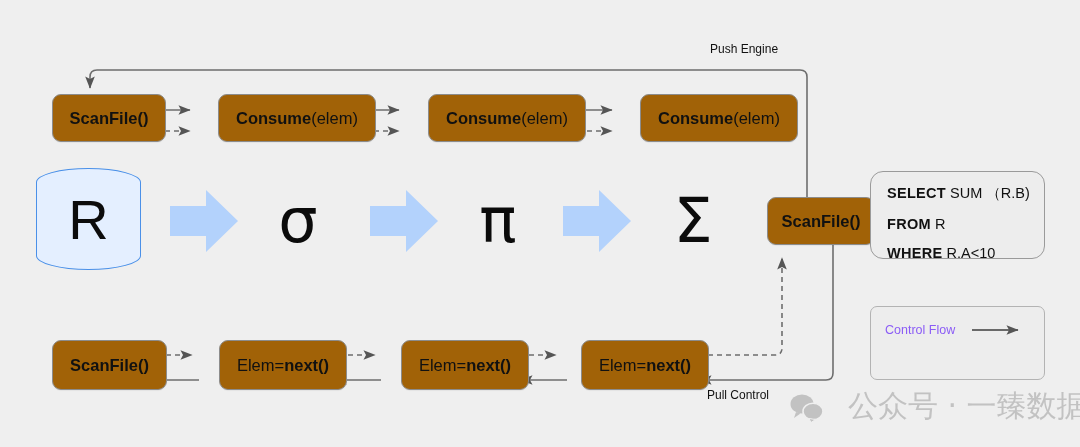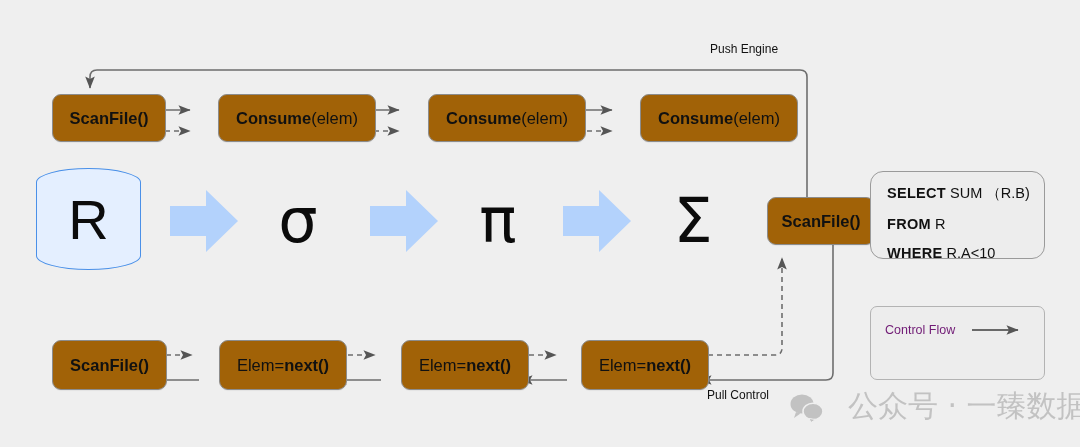--- a/index.html
+++ b/index.html
@@ -46,21 +46,21 @@
   .sqlbox .line{margin:0 0 13px 0;white-space:nowrap;}
   .sqlbox .line:last-child{margin-bottom:0;}
   .sqlbox .kw{font-weight:bold;letter-spacing:.3px;}
   .sqlbox .val{font-weight:normal;}
 
   .legend{
     position:absolute;background:#ededed;border:1px solid #b3b3b3;
     border-radius:7px;box-sizing:border-box;padding:11px 14px;
   }
   .legend .row{display:flex;align-items:center;height:24px;}
-  .legend .row .t{font-size:12.5px;color:#701a75;width:86px;}
+  .legend .row .t{font-size:12.5px;color:#8b5cf6;width:86px;}
   .legend .row .g{flex:1;height:14px;position:relative;}
 
   .caption{position:absolute;font-size:12px;color:#111;white-space:nowrap;}
 
   .wm{position:absolute;display:flex;align-items:center;gap:24px;
       color:#c2c2c2;font-size:30px;font-family:"DejaVu Sans",sans-serif;
       white-space:nowrap;user-select:none;}
 </style>
 </head>
 <body>

